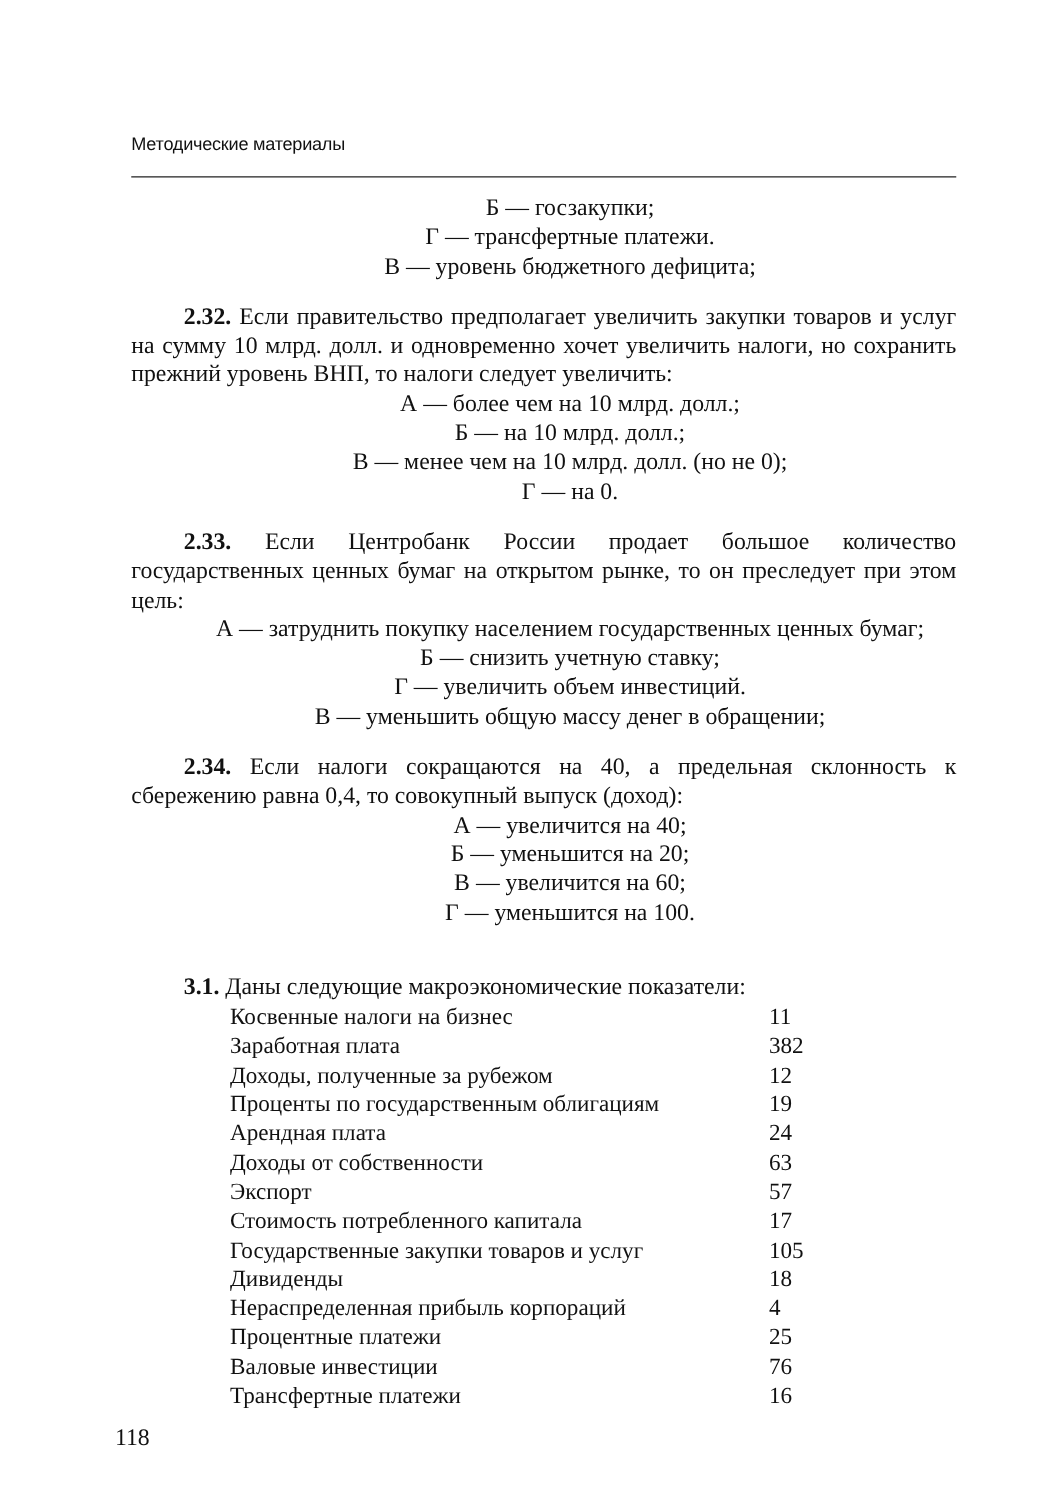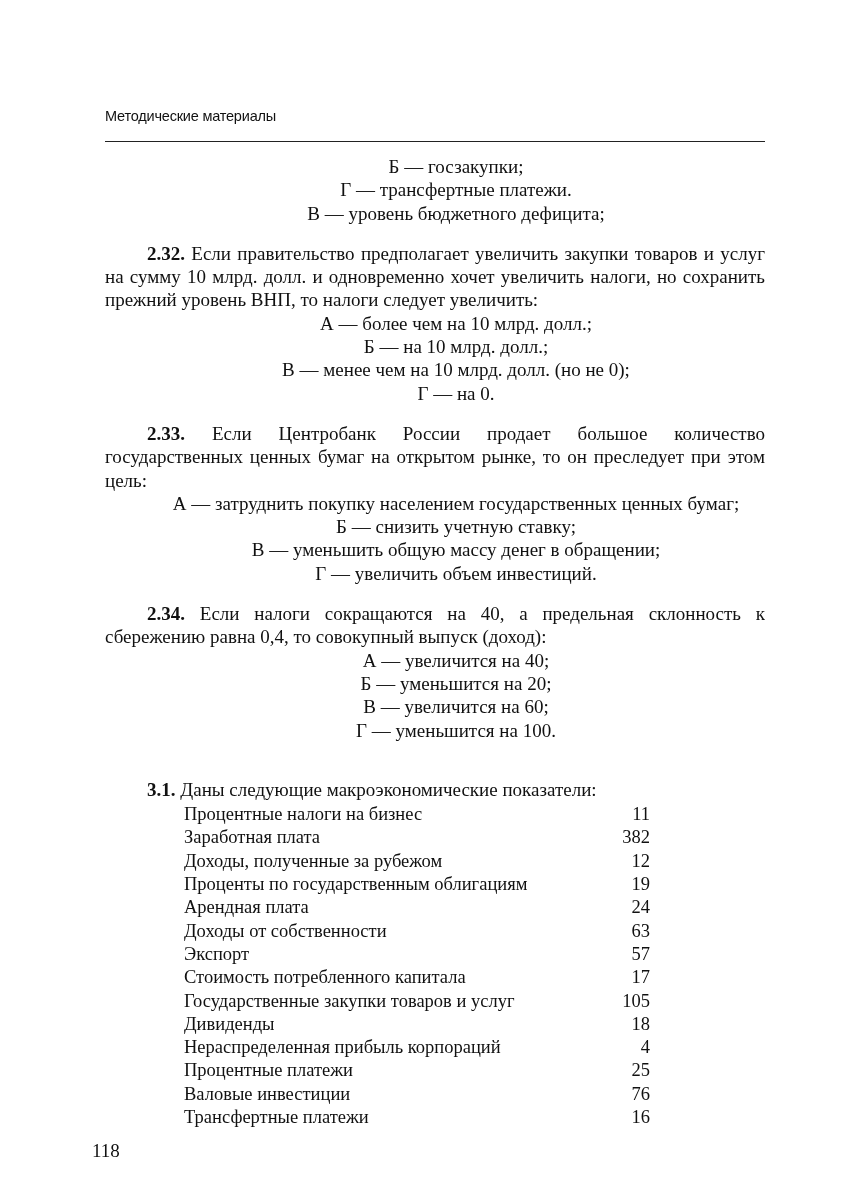--- a/index.html
+++ b/index.html
@@ -56,21 +56,21 @@
       margin-left: 79px;
       width: 466px;
       border-collapse: collapse;
       font-size: 18.5px;
     }
     .data-table td {
       padding: 0;
       line-height: 23.3px;
     }
     .data-table td.val {
-      text-align: right;
+      text-align: left;
       margin-top: 40px;
     }
     .page-number {
       position: absolute;
       left: 92px;
       top: 1140px;
       font-size: 19px;
       font-family: "Liberation Serif", "DejaVu Serif", serif;
     }
   </style>
@@ -98,22 +98,22 @@
       <div class="opt">В — менее чем на 10 млрд. долл. (но не 0);</div>
       <div class="opt">Г — на 0.</div>
     </div>
 
     <div class="gap-lg"></div>
 
     <div>
       <div class="para"><span class="num">2.33.</span><span> Если Центробанк России продает большое количество государственных ценных бумаг на открытом рынке, то он преследует при этом цель:</span></div>
       <div class="opt">А — затруднить покупку населением государственных ценных бумаг;</div>
       <div class="opt">Б — снизить учетную ставку;</div>
+      <div class="opt">Г — увеличить объем инвестиций.</div>
       <div class="opt">В — уменьшить общую массу денег в обращении;</div>
-      <div class="opt">Г — увеличить объем инвестиций.</div>
     </div>
 
     <div class="gap-lg"></div>
 
     <div>
       <div class="para"><span class="num">2.34.</span><span> Если налоги сокращаются на 40, а предельная склонность к сбережению равна 0,4, то совокупный выпуск (доход):</span></div>
       <div class="opt">А — увеличится на 40;</div>
       <div class="opt">Б — уменьшится на 20;</div>
       <div class="opt">В — увеличится на 60;</div>
       <div class="opt">Г — уменьшится на 100.</div>
@@ -123,21 +123,21 @@
 
 
     <div style="height:19px"></div>
 
     <div>
       <div class="para"><span class="num">3.1.</span><span> Даны следующие макроэкономические показатели:</span></div>
       <div style="height:2px"></div>
       <table class="data-table">
         <tbody>
           <tr>
-              <td>Процентные налоги на бизнес</td>
+              <td>Косвенные налоги на бизнес</td>
               <td class="val">11</td>
             </tr>
           <tr>
               <td>Заработная плата</td>
               <td class="val">382</td>
             </tr>
           <tr>
               <td>Доходы, полученные за рубежом</td>
               <td class="val">12</td>
             </tr>

